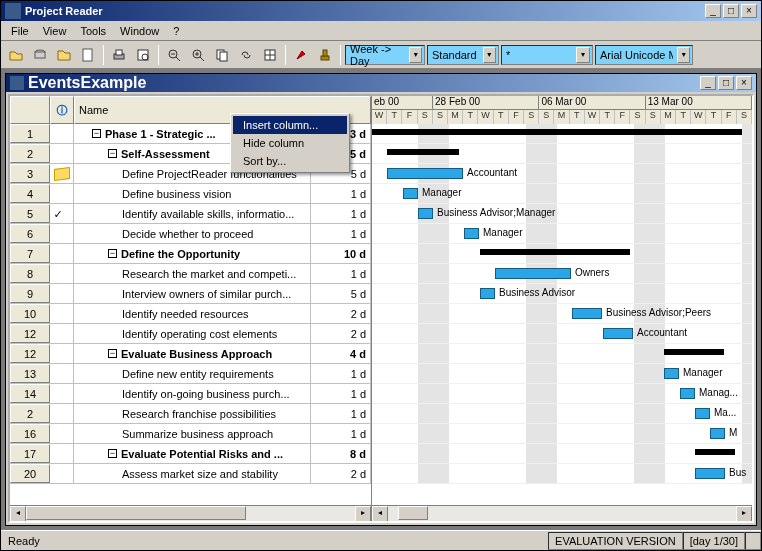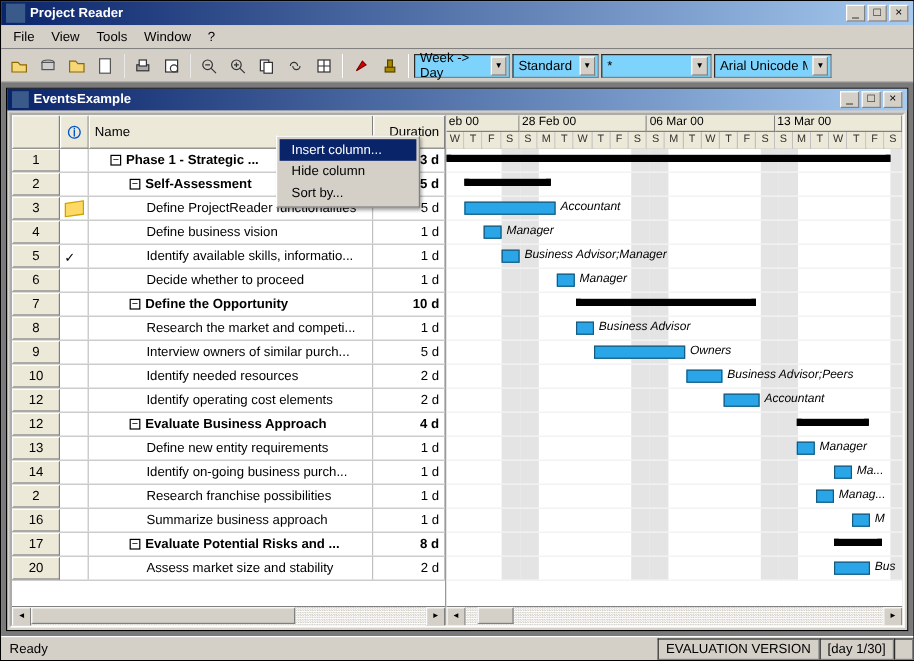--- a/index.html
+++ b/index.html
@@ -19,21 +19,21 @@
 .tb-btn { width: 22px; height: 22px; border: 1px solid transparent; display: inline-flex; align-items: center; justify-content: center; cursor: default; }
 .tb-sep { width: 1px; height: 20px; background: #808080; margin: 0 2px; border-right:1px solid #fff;}
 .tb-combo { height: 20px; background: #7dd3fc; border: 1px inset #808080; display: inline-flex; align-items: center; padding: 0 2px; }
 .tb-combo span { padding: 0 2px; }
 .tb-combo .dd { width: 14px; height: 16px; background: #d4d0c8; border: 1px solid #808080; border-top-color:#fff;border-left-color:#fff; text-align: center; line-height: 13px; font-size: 8px; }
 
 .mdi-area { flex: 1; background: #7a7a7a; position: relative; padding: 4px; }
 .child-win { position: absolute; inset: 4px; background: #d4d0c8; border: 1px solid #000; display: flex; flex-direction: column; }
 .child-title { background: linear-gradient(to right, #0a246a, #a6caf0); color: #fff; display: flex; align-items: center; padding: 2px 4px; height: 18px; }
 .child-title .icon { width: 14px; height: 14px; background: #3a5a8a; margin-right: 4px; }
-.child-title .title { flex: 1; font-weight: bold; font-size: 11px; }
+.child-title .title { flex: 1; font-weight: bold; font-size: 16px; }
 .child-title .wb { display:flex; gap:2px; }
 
 .content { flex: 1; display: flex; overflow: hidden; border: 2px inset #fff; margin: 2px; }
 .left-panel { width: 362px; display: flex; flex-direction: column; border-right: 1px solid #808080; background:#fff;}
 .gantt-panel { flex: 1; overflow: hidden; background: #fff; position: relative; }
 
 .grid-header { display: flex; height: 28px; }
 .gh { border: 1px solid #808080; border-top-color:#fff; border-left-color:#fff; background: #ece9d8; display: flex; align-items: center; justify-content: center; font-size: 11px; position:relative; }
 .gh.name { justify-content: flex-start; padding-left: 4px; flex:1; }
 .gh.id { width: 40px; }
@@ -54,21 +54,21 @@
 .indent3 { padding-left: 48px !important; }
 .info-icon { width: 16px; height: 12px; }
 .note-ic { background: #ffd966; border:1px solid #c9a500; transform: skewY(-8deg); }
 .check-ic::after { content:"\2713"; font-size:11px; }
 
 .timeline-header { height: 28px; border-bottom: 1px solid #808080; }
 .th-row1 { height:14px; display:flex;justify-content:flex-end; }
 .th-row1 div { border-right:1px solid #808080; border-bottom:1px solid #808080; padding-left:2px; font-size:10px; background:#ece9d8; white-space:nowrap; overflow:hidden;}
 .th-row2 { height:14px; display:flex; }
 .th-row2 div { width:15.4px; border-right:1px solid #c0c0c0; text-align:center; font-size:9px; background:#ece9d8; color:#333;}
-.gantt-body { position: relative; height: 360px; font-style: italic; }
+.gantt-body { position: relative; height: 360px; }
 .gantt-row { height: 20px; border-bottom: 1px solid #f0f0f0; position: relative; }
 .gantt-row .we { position:absolute; top:0; bottom:0; background:#e4e4e4; }
 .bar { position: absolute; height: 10px; top: 5px; }
 .bar.summary { background: #000; height:6px; top:5px; }
 .bar.summary::before, .bar.summary::after { content:""; position:absolute; top:0; width:0; height:0; border-top:6px solid #000; }
 .bar.summary::before { left:0; border-right:4px solid transparent;}
 .bar.summary::after { right:0; border-left:4px solid transparent;}
 .bar.task { background: #2aa5e8; border:1px solid #155a7f; height:11px; top:4px;}
 .bar-label { position: absolute; top: 3px; font-size: 10px; white-space: nowrap; color:#000;}
 
@@ -225,21 +225,20 @@
           <div class="winbtn">×</div>
         </div>
       </div>
 
       <div class="content">
         <div class="left-panel">
           <div class="grid-header">
             <div class="gh id"></div>
             <div class="gh info" style="color:#0055cc;font-weight:bold;">ⓘ</div>
             <div class="gh name">Name</div>
-            <div class="gh dur">Duration</div>
           </div>
           <div class="grid-body" id="grid-body">
               <div class="row">
                 <div class="cell id">1</div>
                 <div class="cell info"></div>
                 <div class="cell name indent1">
                   <span class="outline">−</span>
                   <span class="bold">Phase 1 - Strategic ...</span>
                 </div>
                 <div class="cell dur bold">3 d</div>
@@ -510,42 +509,42 @@
                 <div class="bar summary" style="left: 108px; width: 150px;"></div>
               </div>
               <div class="gantt-row">
                 <div class="we" style="left: 46.2px; width: 15.4px;"></div>
                 <div class="we" style="left: 61.6px; width: 15.4px;"></div>
                 <div class="we" style="left: 154px; width: 15.4px;"></div>
                 <div class="we" style="left: 169.4px; width: 15.4px;"></div>
                 <div class="we" style="left: 261.8px; width: 15.4px;"></div>
                 <div class="we" style="left: 277.2px; width: 15.4px;"></div>
                 <div class="we" style="left: 369.6px; width: 15.4px;"></div>
+                <div class="bar task" style="left: 123px; width: 76px;"></div>
+                <div class="bar-label" style="left: 203px;">Owners</div>
+              </div>
+              <div class="gantt-row">
+                <div class="we" style="left: 46.2px; width: 15.4px;"></div>
+                <div class="we" style="left: 61.6px; width: 15.4px;"></div>
+                <div class="we" style="left: 154px; width: 15.4px;"></div>
+                <div class="we" style="left: 169.4px; width: 15.4px;"></div>
+                <div class="we" style="left: 261.8px; width: 15.4px;"></div>
+                <div class="we" style="left: 277.2px; width: 15.4px;"></div>
+                <div class="we" style="left: 369.6px; width: 15.4px;"></div>
                 <div class="bar task" style="left: 108px; width: 15px;"></div>
                 <div class="bar-label" style="left: 127px;">Business Advisor</div>
               </div>
               <div class="gantt-row">
                 <div class="we" style="left: 46.2px; width: 15.4px;"></div>
                 <div class="we" style="left: 61.6px; width: 15.4px;"></div>
                 <div class="we" style="left: 154px; width: 15.4px;"></div>
                 <div class="we" style="left: 169.4px; width: 15.4px;"></div>
                 <div class="we" style="left: 261.8px; width: 15.4px;"></div>
                 <div class="we" style="left: 277.2px; width: 15.4px;"></div>
                 <div class="we" style="left: 369.6px; width: 15.4px;"></div>
-                <div class="bar task" style="left: 123px; width: 76px;"></div>
-                <div class="bar-label" style="left: 203px;">Owners</div>
-              </div>
-              <div class="gantt-row">
-                <div class="we" style="left: 46.2px; width: 15.4px;"></div>
-                <div class="we" style="left: 61.6px; width: 15.4px;"></div>
-                <div class="we" style="left: 154px; width: 15.4px;"></div>
-                <div class="we" style="left: 169.4px; width: 15.4px;"></div>
-                <div class="we" style="left: 261.8px; width: 15.4px;"></div>
-                <div class="we" style="left: 277.2px; width: 15.4px;"></div>
-                <div class="we" style="left: 369.6px; width: 15.4px;"></div>
                 <div class="bar task" style="left: 200px; width: 30px;"></div>
                 <div class="bar-label" style="left: 234px;">Business Advisor;Peers</div>
               </div>
               <div class="gantt-row">
                 <div class="we" style="left: 46.2px; width: 15.4px;"></div>
                 <div class="we" style="left: 61.6px; width: 15.4px;"></div>
                 <div class="we" style="left: 154px; width: 15.4px;"></div>
                 <div class="we" style="left: 169.4px; width: 15.4px;"></div>
                 <div class="we" style="left: 261.8px; width: 15.4px;"></div>
                 <div class="we" style="left: 277.2px; width: 15.4px;"></div>
@@ -575,33 +574,33 @@
                 <div class="bar-label" style="left: 311px;">Manager</div>
               </div>
               <div class="gantt-row">
                 <div class="we" style="left: 46.2px; width: 15.4px;"></div>
                 <div class="we" style="left: 61.6px; width: 15.4px;"></div>
                 <div class="we" style="left: 154px; width: 15.4px;"></div>
                 <div class="we" style="left: 169.4px; width: 15.4px;"></div>
                 <div class="we" style="left: 261.8px; width: 15.4px;"></div>
                 <div class="we" style="left: 277.2px; width: 15.4px;"></div>
                 <div class="we" style="left: 369.6px; width: 15.4px;"></div>
+                <div class="bar task" style="left: 308px; width: 15px;"></div>
+                <div class="bar-label" style="left: 327px;">Manag...</div>
+              </div>
+              <div class="gantt-row">
+                <div class="we" style="left: 46.2px; width: 15.4px;"></div>
+                <div class="we" style="left: 61.6px; width: 15.4px;"></div>
+                <div class="we" style="left: 154px; width: 15.4px;"></div>
+                <div class="we" style="left: 169.4px; width: 15.4px;"></div>
+                <div class="we" style="left: 261.8px; width: 15.4px;"></div>
+                <div class="we" style="left: 277.2px; width: 15.4px;"></div>
+                <div class="we" style="left: 369.6px; width: 15.4px;"></div>
                 <div class="bar task" style="left: 323px; width: 15px;"></div>
                 <div class="bar-label" style="left: 342px;">Ma...</div>
-              </div>
-              <div class="gantt-row">
-                <div class="we" style="left: 46.2px; width: 15.4px;"></div>
-                <div class="we" style="left: 61.6px; width: 15.4px;"></div>
-                <div class="we" style="left: 154px; width: 15.4px;"></div>
-                <div class="we" style="left: 169.4px; width: 15.4px;"></div>
-                <div class="we" style="left: 261.8px; width: 15.4px;"></div>
-                <div class="we" style="left: 277.2px; width: 15.4px;"></div>
-                <div class="we" style="left: 369.6px; width: 15.4px;"></div>
-                <div class="bar task" style="left: 308px; width: 15px;"></div>
-                <div class="bar-label" style="left: 327px;">Manag...</div>
               </div>
               <div class="gantt-row">
                 <div class="we" style="left: 46.2px; width: 15.4px;"></div>
                 <div class="we" style="left: 61.6px; width: 15.4px;"></div>
                 <div class="we" style="left: 154px; width: 15.4px;"></div>
                 <div class="we" style="left: 169.4px; width: 15.4px;"></div>
                 <div class="we" style="left: 261.8px; width: 15.4px;"></div>
                 <div class="we" style="left: 277.2px; width: 15.4px;"></div>
                 <div class="we" style="left: 369.6px; width: 15.4px;"></div>
                 <div class="bar task" style="left: 338px; width: 15px;"></div>

